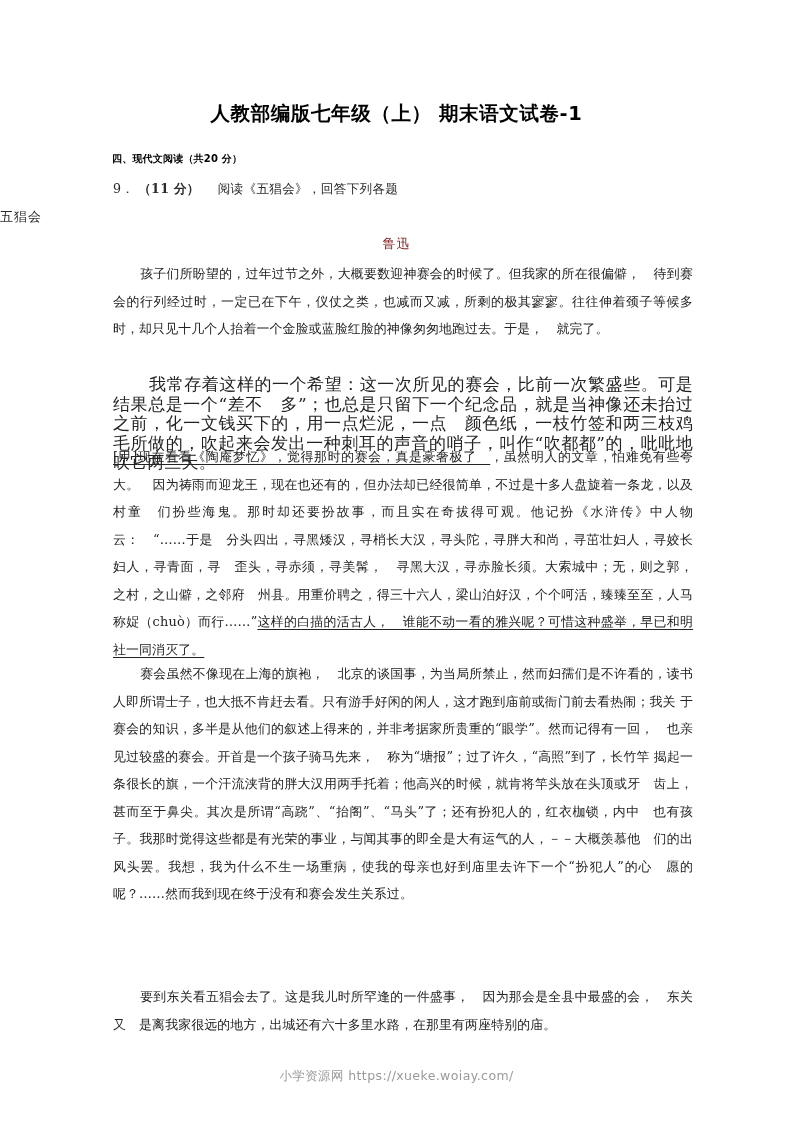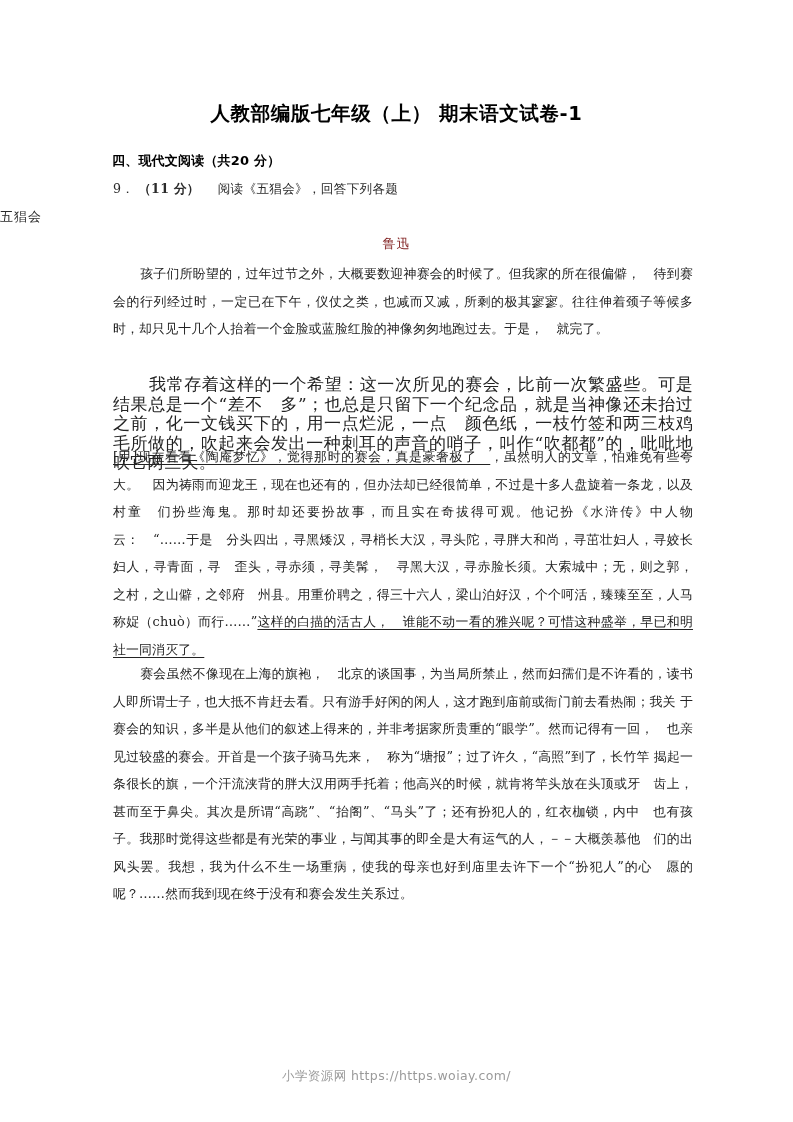--- a/index.html
+++ b/index.html
@@ -38,21 +38,21 @@
     color: #000;
   }
 
   
   .section-heading {
     position: absolute;
     top: 152px;
     left: 112px;
     font-family: "DejaVu Sans", "Liberation Sans", sans-serif;
     font-weight: bold;
-    font-size: 13px;
+    font-size: 10px;
     color: #000;
     letter-spacing: 0.2px;
   }
 
   .question-line {
     position: absolute;
     top: 181px;
     left: 113px;
     font-size: 12.6px;
     color: #2a2a2a;
@@ -154,16 +154,19 @@
   </div>
 
   <div class="body-block block-loose" id="para-jia">
     <span class="u-line">[甲]</span><span class="u-line">现在看看《陶庵梦忆》，觉得那时的赛会，真是豪奢极了　</span><span>，虽然明人的文章，怕难免有些夸大。　因为祷雨而迎龙王，现在也还有的，但办法却已经很简单，不过是十多人盘旋着一条龙，以及村童　们扮些海鬼。那时却还要扮故事，而且实在奇拔得可观。他记扮《水浒传》中人物云：　“……于是　分头四出，寻黑矮汉，寻梢长大汉，寻头陀，寻胖大和尚，寻茁壮妇人，寻姣长妇人，寻青面，寻　歪头，寻赤须，寻美髯，　寻黑大汉，寻赤脸长须。大索城中；无，则之郭，　之村，之山僻，之邻府　州县。用重价聘之，得三十六人，梁山泊好汉，个个呵活，臻臻至至，人马称娖（chuò）而行……”</span><span class="u-line">这样的白描的活古人，　谁能不动一看的雅兴呢？可惜这种盛举，早已和明社一同消灭了。</span>
   </div>
 
   <div class="body-block block-loose" id="para-saihui">
     <span class="indent"></span><span>赛会虽然不像现在上海的旗袍，　北京的谈国事，为当局所禁止，然而妇孺们是不许看的，读书 人即所谓士子，也大抵不肯赶去看。只有游手好闲的闲人，这才跑到庙前或衙门前去看热闹；我关 于赛会的知识，多半是从他们的叙述上得来的，并非考据家所贵重的“眼学”。然而记得有一回，　也亲见过较盛的赛会。开首是一个孩子骑马先来，　称为“塘报”；过了许久，“高照”到了，长竹竿 揭起一条很长的旗，一个汗流浃背的胖大汉用两手托着；他高兴的时候，就肯将竿头放在头顶或牙　齿上，甚而至于鼻尖。其次是所谓“高跷”、“抬阁”、“马头”了；还有扮犯人的，红衣枷锁，内中　也有孩子。我那时觉得这些都是有光荣的事业，与闻其事的即全是大有运气的人，－－大概羡慕他　们的出风头罢。我想，我为什么不生一场重病，使我的母亲也好到庙里去许下一个“扮犯人”的心　愿的呢？……然而我到现在终于没有和赛会发生关系过。</span>
   </div>
 
+  <div class="body-block block-loose" id="para-dongguan">
+    <span class="indent"></span><span>要到东关看五猖会去了。这是我儿时所罕逢的一件盛事，　因为那会是全县中最盛的会，　东关又　是离我家很远的地方，出城还有六十多里水路，在那里有两座特别的庙。</span>
+  </div>
 
-  <div class="footer-watermark">小学资源网 https://https.woiay.com/</div>
+  <div class="footer-watermark">小学资源网 https://xueke.woiay.com/</div>
 
 </div>
 
 </body></html>

